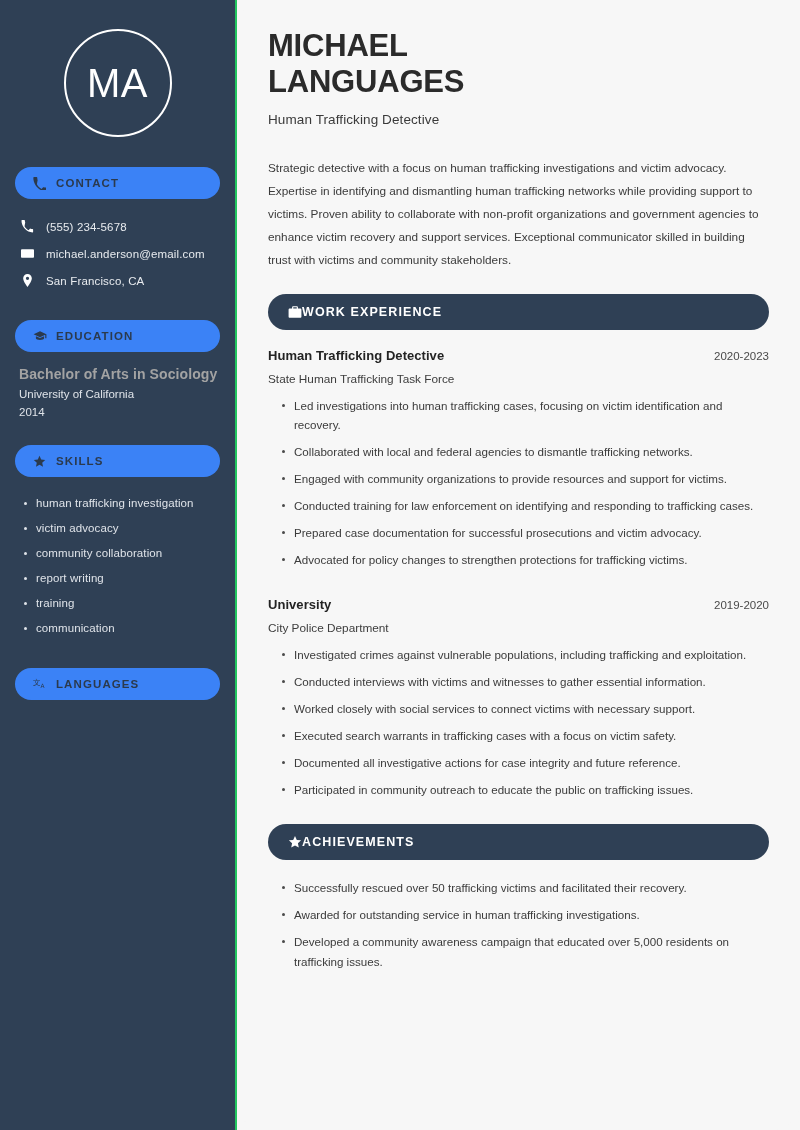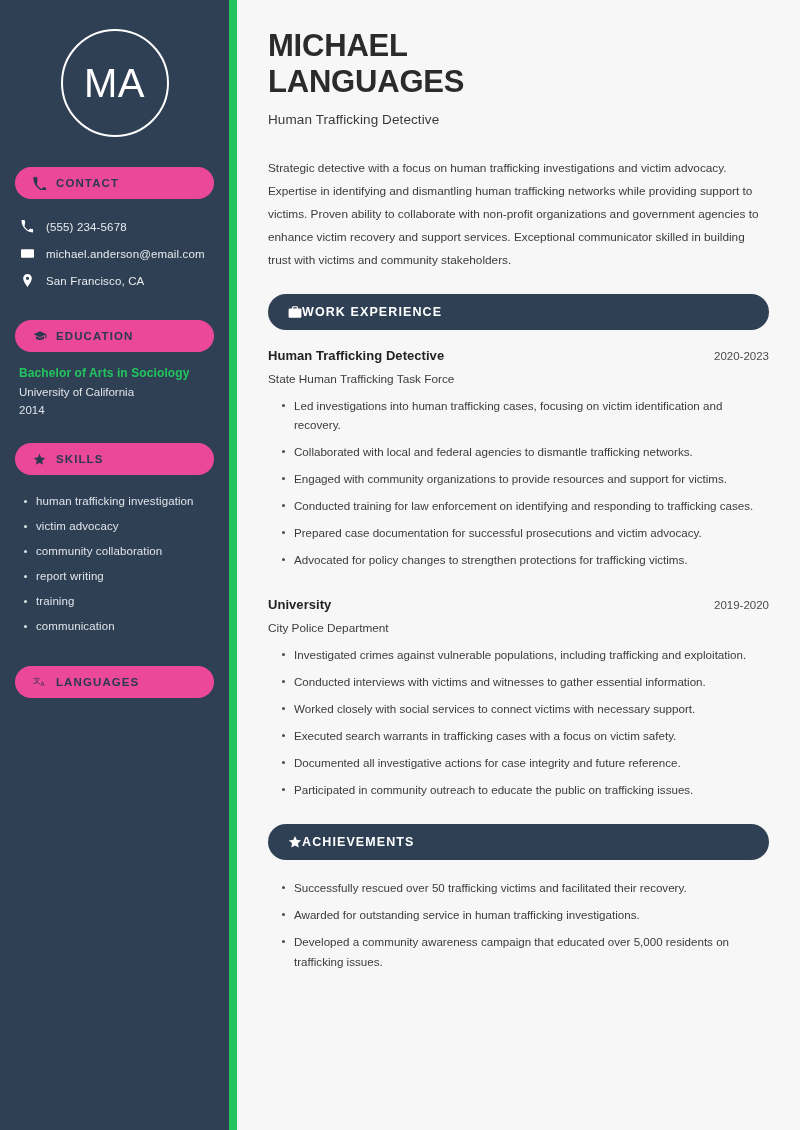--- a/index.html
+++ b/index.html
@@ -18,21 +18,21 @@
     background: #f7f7f7;
     overflow: hidden;
     display: flex;
   }
 
   
   .sidebar {
     width: 237px;
     min-width: 237px;
     background: #2f4055;
-    border-right: 8px solid #22c55e;
+    border-right: 2px solid #22c55e;
     padding: 0 15px;
     color: #ffffff;
   }
 
   .avatar-wrap {
     display: flex;
     justify-content: center;
     margin-top: 29px;
     margin-bottom: 30px;
   }
@@ -49,21 +49,21 @@
     font-size: 40px;
     font-weight: 400;
     letter-spacing: 0.5px;
     color: #ffffff;
     line-height: 1;
   }
 
   
   .pill {
     height: 32px;
-    background: #ec4899;
+    background: #3b82f6;
     border-radius: 16px;
     display: flex;
     align-items: center;
     padding-left: 17px;
     gap: 9px;
     margin-bottom: 14px;
   }
   .pill-icon {
     width: 15px;
     height: 15px;
@@ -99,23 +99,23 @@
   }
   .contact-text {
     font-size: 11.5px;
     color: #e8ebef;
     letter-spacing: 0.15px;
   }
 
   
   .edu-block { padding-left: 4px; margin-bottom: 27px; }
   .edu-degree {
-    font-size: 12px;
+    font-size: 14px;
     font-weight: bold;
-    color: #22c55e;
+    color: #a3a3a3;
     margin-bottom: 6px;
     letter-spacing: 0.1px;
   }
   .edu-school {
     font-size: 11.5px;
     color: #dfe3e9;
     margin-bottom: 6px;
   }
   .edu-year {
     font-size: 11.5px;

